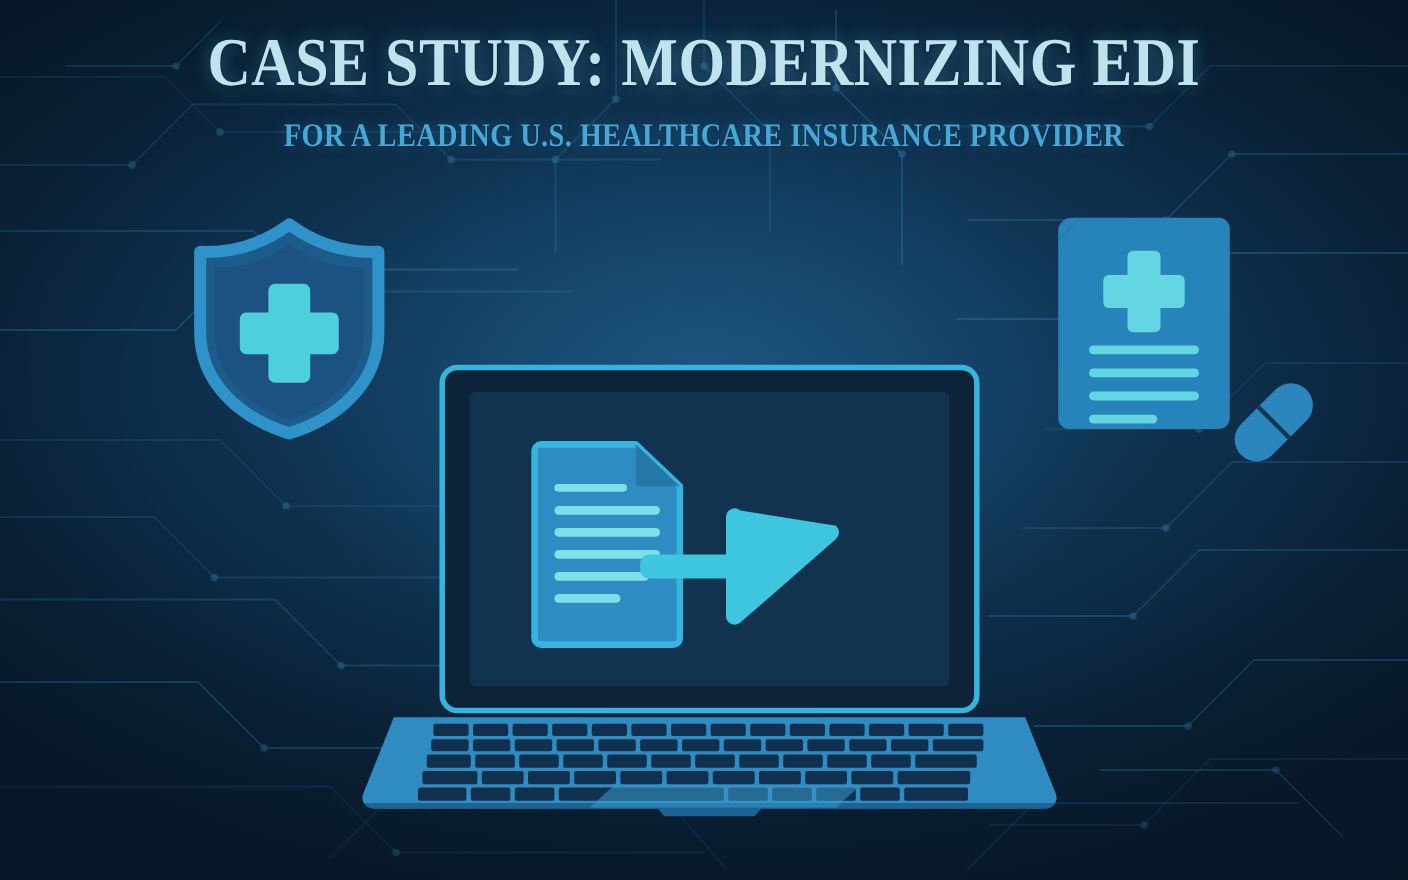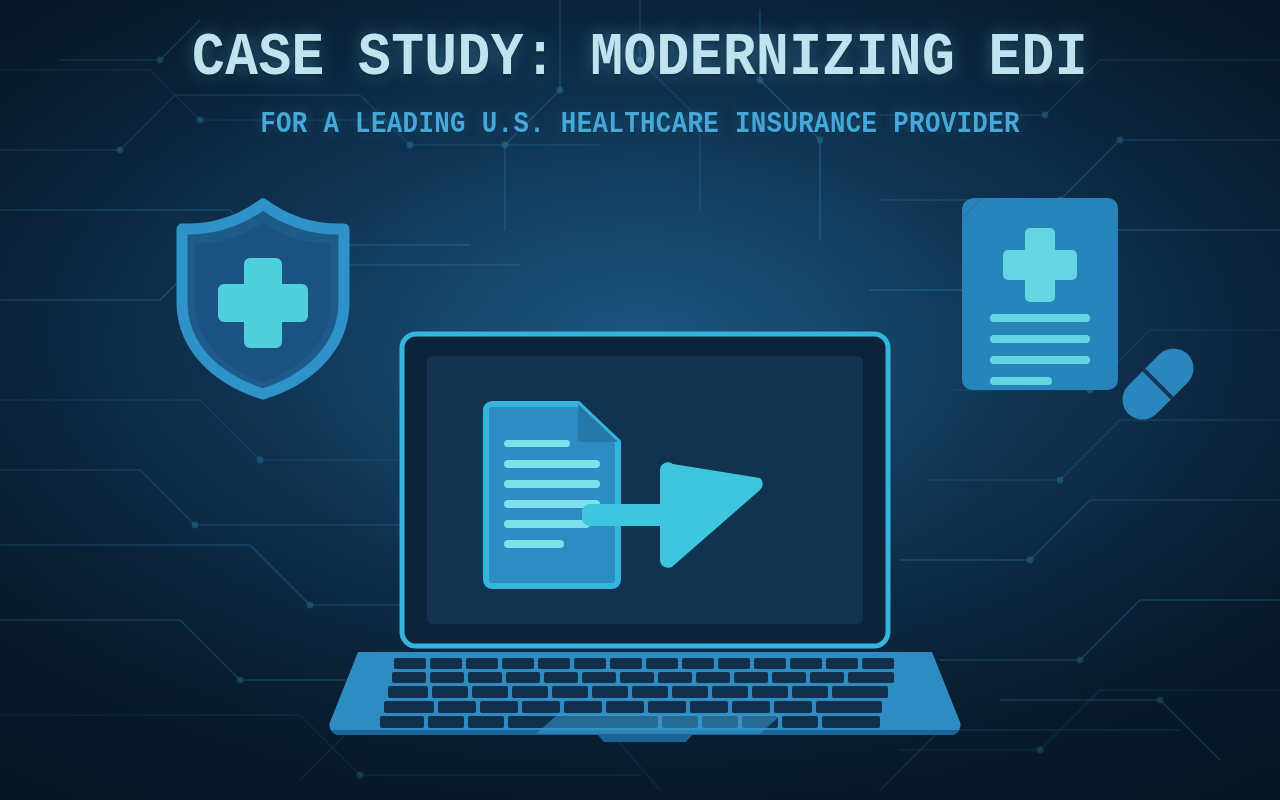--- a/index.html
+++ b/index.html
@@ -5,21 +5,21 @@
   html, body {
     margin: 0;
     padding: 0;
     background: #071a2b;
   }
   #stage {
     position: relative;
     width: 1280px;
     height: 800px;
     overflow: hidden;
-    font-family: Liberation Mono, monospace;
+    font-family: Liberation Serif, serif;
     background: #701a75;
   }
 
   
   .bg-base {
     position: absolute;
     inset: 0;
     background:
       radial-gradient(ellipse 68% 58% at 50% 42%, #16456b 0%, #113a5c 32%, #0d2c47 60%, #0a2238 82%, #081d30 100%);
   }

